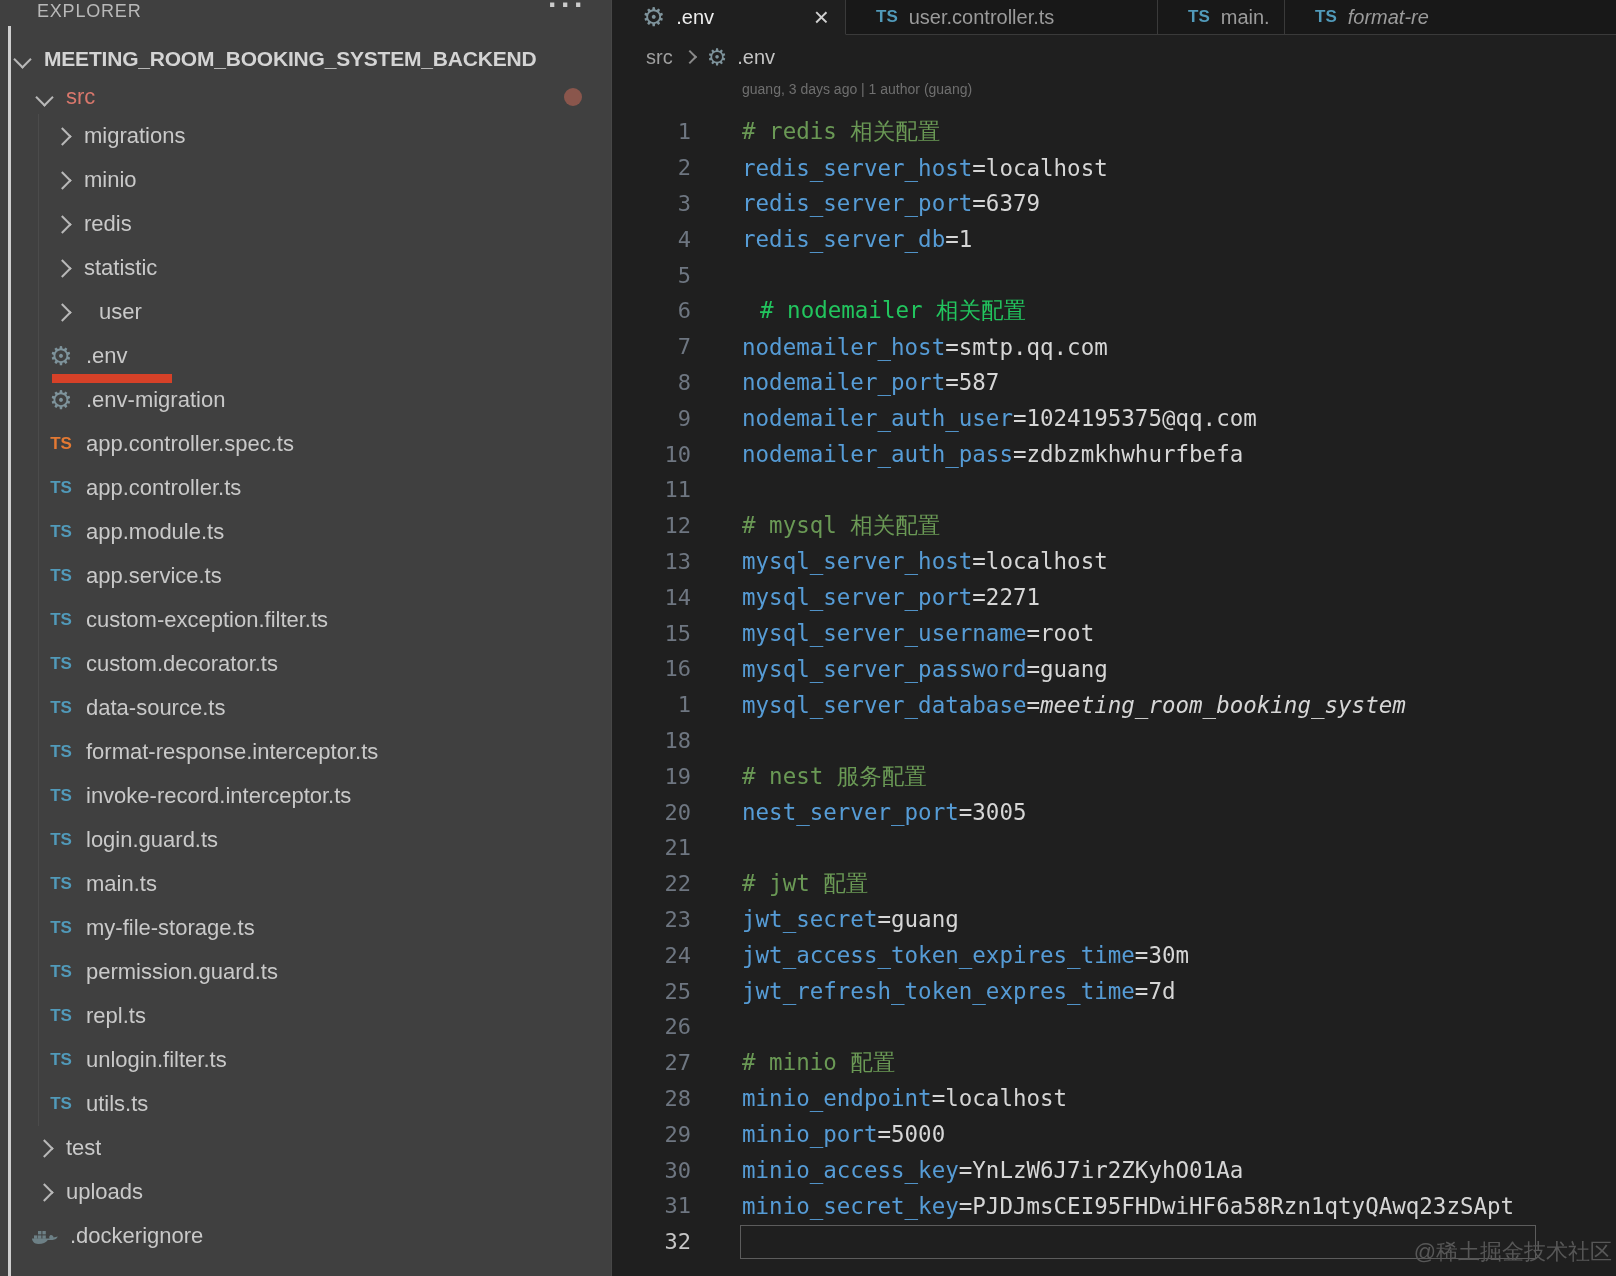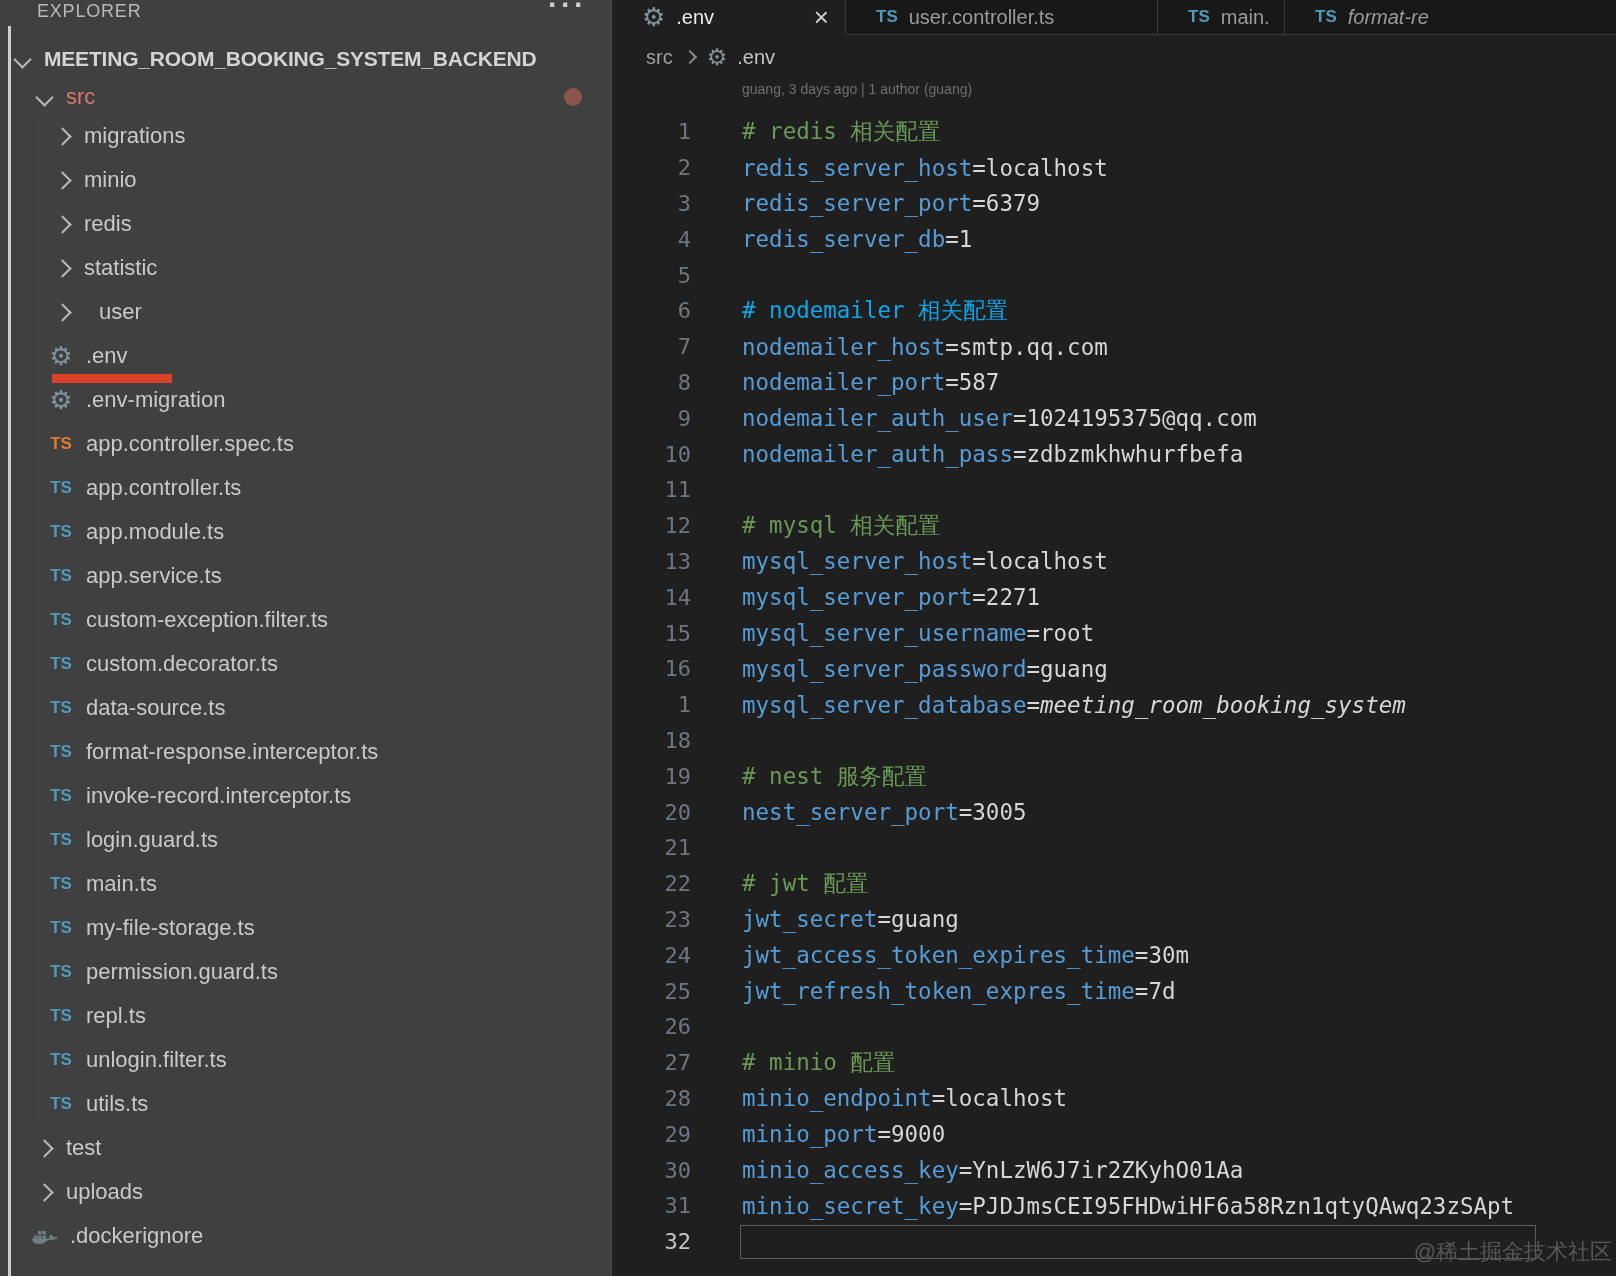--- a/index.html
+++ b/index.html
@@ -298,21 +298,21 @@
     <span class="gear-icon">⚙</span>
     <span id="crumb-file">.env</span>
   </div>
   <div id="blame">guang, 3 days ago | 1 author (guang)</div>
   <div id="code">
       <div class="code-row"><span class="ln">1</span><span class="lc"><span class="comment" style="color: rgb(106, 153, 85);"># redis 相关配置</span></span></div>
       <div class="code-row"><span class="ln">2</span><span class="lc"><span class="key" style="color: rgb(86, 156, 214);">redis_server_host</span><span class="eqval" style="color: rgb(214, 214, 214);">=localhost</span></span></div>
       <div class="code-row"><span class="ln">3</span><span class="lc"><span class="key" style="color: rgb(86, 156, 214);">redis_server_port</span><span class="eqval" style="color: rgb(214, 214, 214);">=6379</span></span></div>
       <div class="code-row"><span class="ln">4</span><span class="lc"><span class="key" style="color: rgb(86, 156, 214);">redis_server_db</span><span class="eqval" style="color: rgb(214, 214, 214);">=1</span></span></div>
       <div class="code-row"><span class="ln">5</span><span class="lc"></span></div>
-      <div class="code-row"><span class="ln">6</span><span class="lc"><span class="comment" style="color: #0ea5e9;"># nodemailer 相关配置</span></span></div>
+      <div class="code-row"><span class="ln">6</span><span class="lc"><span class="comment" style="color: #22c55e; margin-left: 18px;"># nodemailer 相关配置</span></span></div>
       <div class="code-row"><span class="ln">7</span><span class="lc"><span class="key" style="color: rgb(86, 156, 214);">nodemailer_host</span><span class="eqval" style="color: rgb(214, 214, 214);">=smtp.qq.com</span></span></div>
       <div class="code-row"><span class="ln">8</span><span class="lc"><span class="key" style="color: rgb(86, 156, 214);">nodemailer_port</span><span class="eqval" style="color: rgb(214, 214, 214);">=587</span></span></div>
       <div class="code-row"><span class="ln">9</span><span class="lc"><span class="key" style="color: rgb(86, 156, 214);">nodemailer_auth_user</span><span class="eqval" style="color: rgb(214, 214, 214);">=1024195375@qq.com</span></span></div>
       <div class="code-row"><span class="ln">10</span><span class="lc"><span class="key" style="color: rgb(86, 156, 214);">nodemailer_auth_pass</span><span class="eqval" style="color: rgb(214, 214, 214);">=zdbzmkhwhurfbefa</span></span></div>
       <div class="code-row"><span class="ln">11</span><span class="lc"></span></div>
       <div class="code-row"><span class="ln">12</span><span class="lc"><span class="comment" style="color: rgb(106, 153, 85);"># mysql 相关配置</span></span></div>
       <div class="code-row"><span class="ln">13</span><span class="lc"><span class="key" style="color: rgb(86, 156, 214);">mysql_server_host</span><span class="eqval" style="color: rgb(214, 214, 214);">=localhost</span></span></div>
       <div class="code-row"><span class="ln">14</span><span class="lc"><span class="key" style="color: rgb(86, 156, 214);">mysql_server_port</span><span class="eqval" style="color: rgb(214, 214, 214);">=2271</span></span></div>
       <div class="code-row"><span class="ln">15</span><span class="lc"><span class="key" style="color: rgb(86, 156, 214);">mysql_server_username</span><span class="eqval" style="color: rgb(214, 214, 214);">=root</span></span></div>
       <div class="code-row"><span class="ln">16</span><span class="lc"><span class="key" style="color: rgb(86, 156, 214);">mysql_server_password</span><span class="eqval" style="color: rgb(214, 214, 214);">=guang</span></span></div>
@@ -321,19 +321,19 @@
       <div class="code-row"><span class="ln">19</span><span class="lc"><span class="comment" style="color: rgb(106, 153, 85);"># nest 服务配置</span></span></div>
       <div class="code-row"><span class="ln">20</span><span class="lc"><span class="key" style="color: rgb(86, 156, 214);">nest_server_port</span><span class="eqval" style="color: rgb(214, 214, 214);">=3005</span></span></div>
       <div class="code-row"><span class="ln">21</span><span class="lc"></span></div>
       <div class="code-row"><span class="ln">22</span><span class="lc"><span class="comment" style="color: rgb(106, 153, 85);"># jwt 配置</span></span></div>
       <div class="code-row"><span class="ln">23</span><span class="lc"><span class="key" style="color: rgb(86, 156, 214);">jwt_secret</span><span class="eqval" style="color: rgb(214, 214, 214);">=guang</span></span></div>
       <div class="code-row"><span class="ln">24</span><span class="lc"><span class="key" style="color: rgb(86, 156, 214);">jwt_access_token_expires_time</span><span class="eqval" style="color: rgb(214, 214, 214);">=30m</span></span></div>
       <div class="code-row"><span class="ln">25</span><span class="lc"><span class="key" style="color: rgb(86, 156, 214);">jwt_refresh_token_expres_time</span><span class="eqval" style="color: rgb(214, 214, 214);">=7d</span></span></div>
       <div class="code-row"><span class="ln">26</span><span class="lc"></span></div>
       <div class="code-row"><span class="ln">27</span><span class="lc"><span class="comment" style="color: rgb(106, 153, 85);"># minio 配置</span></span></div>
       <div class="code-row"><span class="ln">28</span><span class="lc"><span class="key" style="color: rgb(86, 156, 214);">minio_endpoint</span><span class="eqval" style="color: rgb(214, 214, 214);">=localhost</span></span></div>
-      <div class="code-row"><span class="ln">29</span><span class="lc"><span class="key" style="color: rgb(86, 156, 214);">minio_port</span><span class="eqval" style="color: rgb(214, 214, 214);">=9000</span></span></div>
+      <div class="code-row"><span class="ln">29</span><span class="lc"><span class="key" style="color: rgb(86, 156, 214);">minio_port</span><span class="eqval" style="color: rgb(214, 214, 214);">=5000</span></span></div>
       <div class="code-row"><span class="ln">30</span><span class="lc"><span class="key" style="color: rgb(86, 156, 214);">minio_access_key</span><span class="eqval" style="color: rgb(214, 214, 214);">=YnLzW6J7ir2ZKyhO01Aa</span></span></div>
       <div class="code-row"><span class="ln">31</span><span class="lc"><span class="key" style="color: rgb(86, 156, 214);">minio_secret_key</span><span class="eqval" style="color: rgb(214, 214, 214);">=PJDJmsCEI95FHDwiHF6a58Rzn1qtyQAwq23zSApt</span></span></div>
       <div class="code-row"><span class="ln active">32</span><span class="lc"></span><div class="cursor-box"></div></div>
     </div>
   <div id="watermark">@稀土掘金技术社区</div>
 </div>
 
 </body></html>

